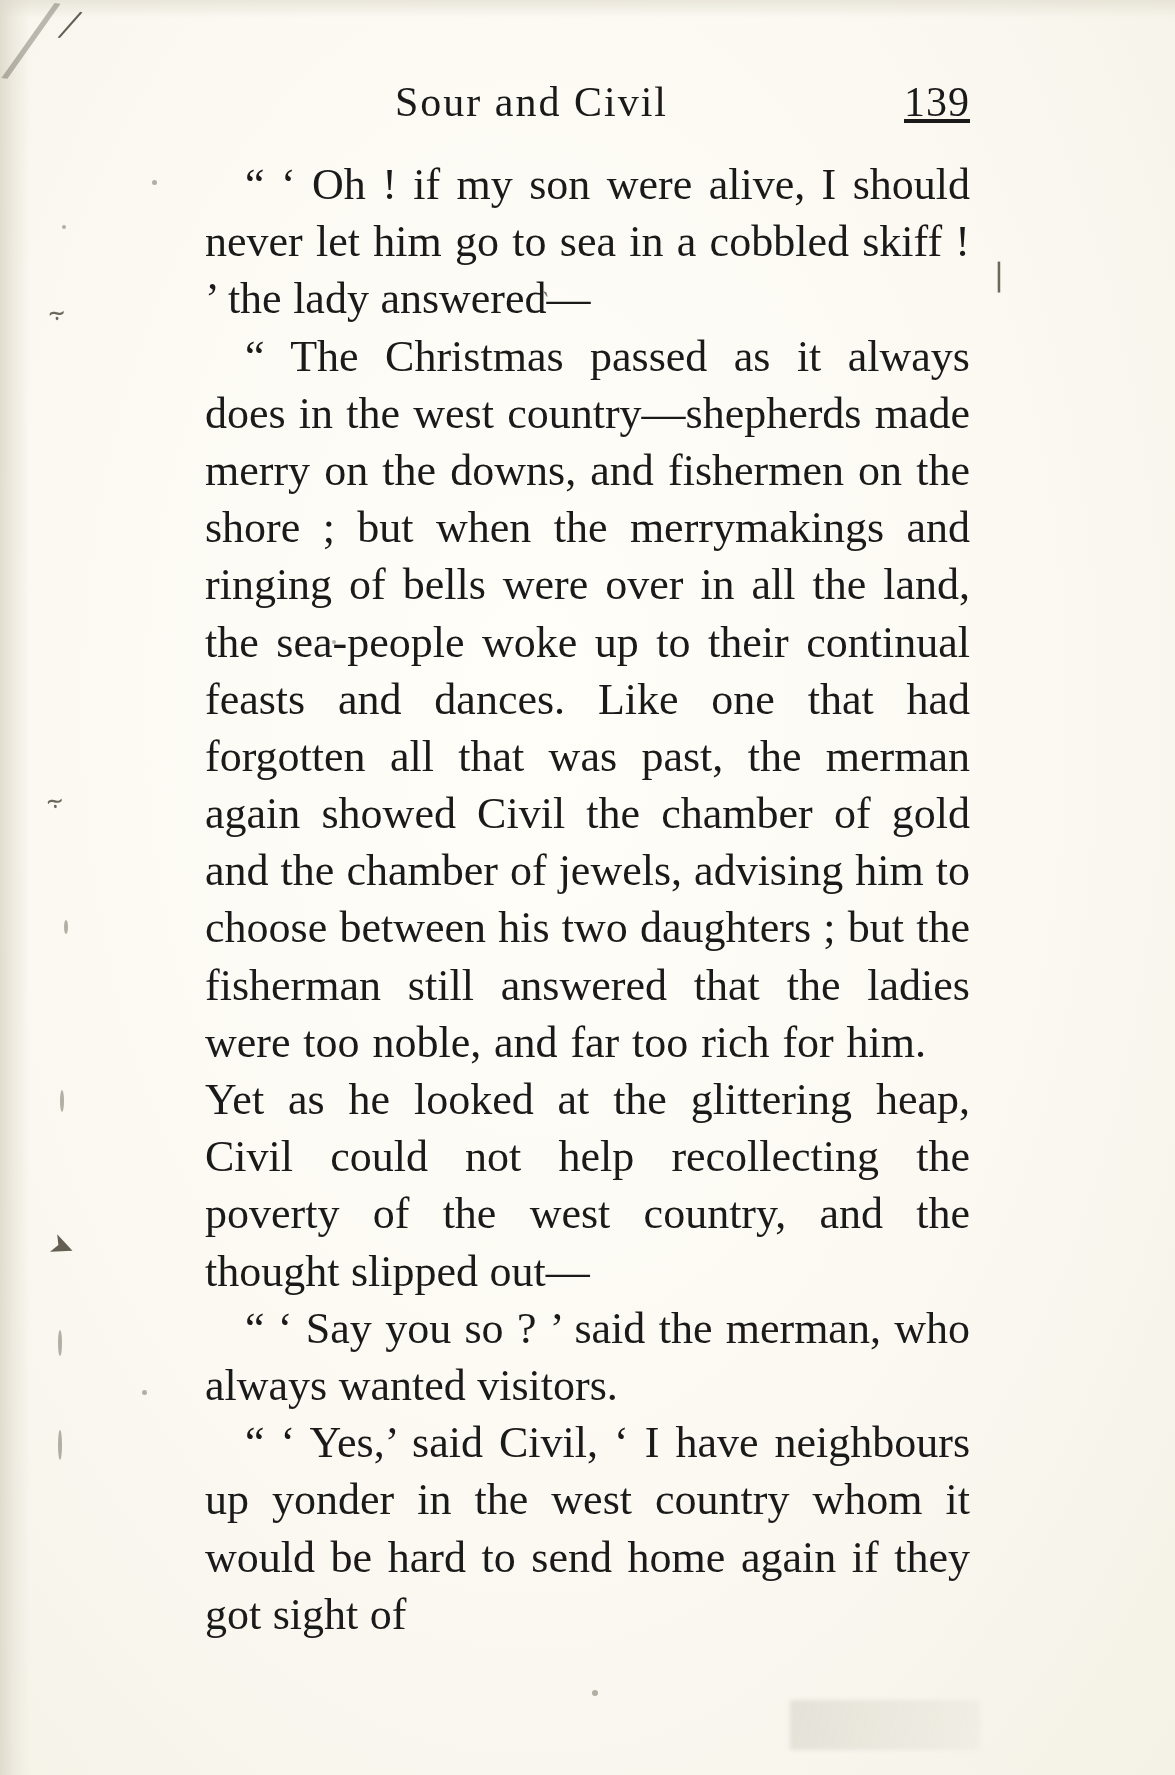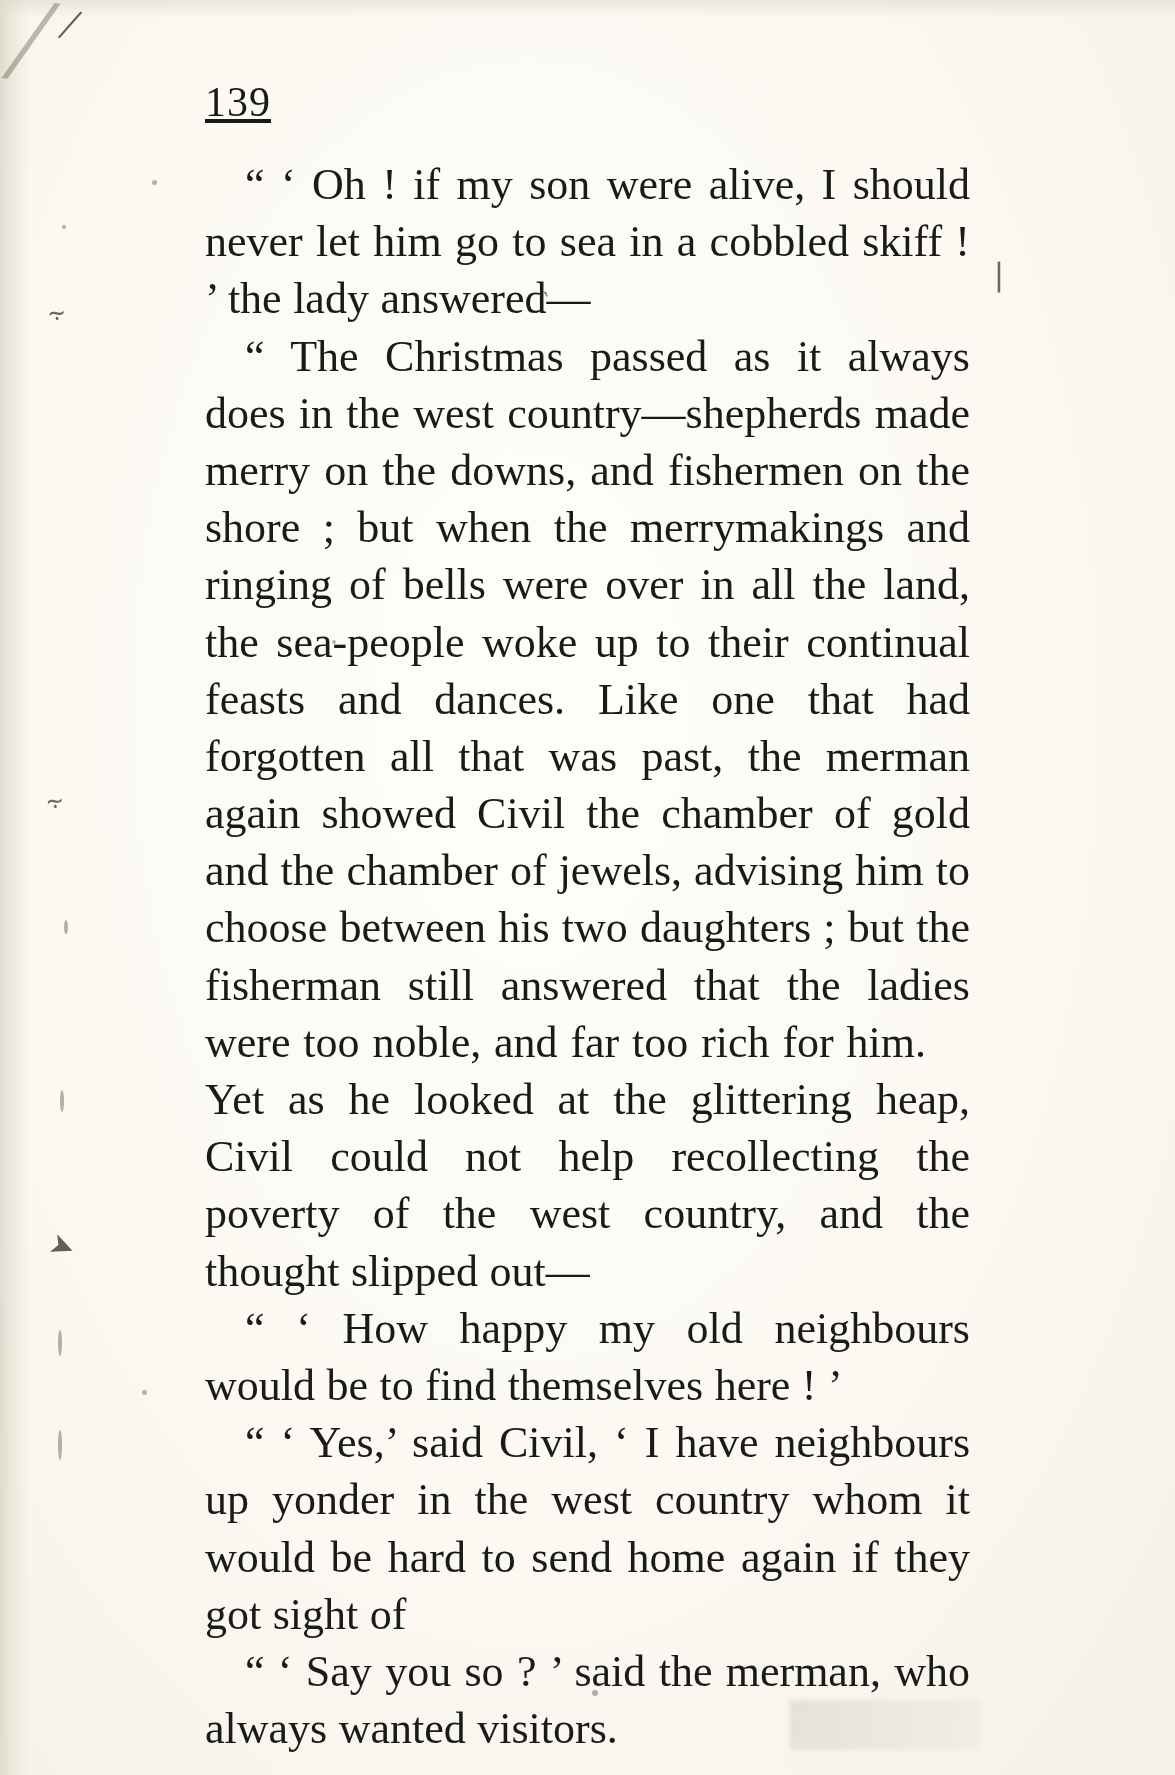--- a/index.html
+++ b/index.html
@@ -131,22 +131,22 @@
   <div class="speck" style="left:70px;  top:1390px; width:5px; height:5px;"></div>
   <div class="speck" style="left:520px; top:1690px; width:6px; height:6px;"></div>
   <div class="speck" style="left:260px; top:640px;  width:4px; height:4px;"></div>
 </div>
 
 <div class="bottom-smudge"></div>
 
 <div class="content">
 
   <div class="header">
+    <div class="running-title">Sour and Civil</div>
     <div class="folio">139</div>
   </div>
 
   <p class="para">“ ‘ Oh ! if my son were alive, I should never let him go to sea in a cobbled skiff ! ’ the lady answered—</p>
   <p class="para">“ The Christmas passed as it always does in the west country—shepherds made merry on the downs, and fishermen on the shore ; but when the merrymakings and ringing of bells were over in all the land, the sea-people woke up to their continual feasts and dances. Like one that had forgotten all that was past, the merman again showed Civil the chamber of gold and the chamber of jewels, advising him to choose between his two daughters ; but the fisherman still answered that the ladies were too noble, and far too rich for him. Yet as he looked at the glittering heap, Civil could not help recollecting the poverty of the west country, and the thought slipped out—</p>
-  <p class="para">“ ‘ How happy my old neighbours would be to find themselves here ! ’</p>
+  <p class="para">“ ‘ Say you so ? ’ said the merman, who always wanted visitors.</p>
   <p class="para">“ ‘ Yes,’ said Civil, ‘ I have neighbours up yonder in the west country whom it would be hard to send home again if they got sight of</p>
-  <p class="para">“ ‘ Say you so ? ’ said the merman, who always wanted visitors.</p>
 
 </div>
 
 </body></html>

